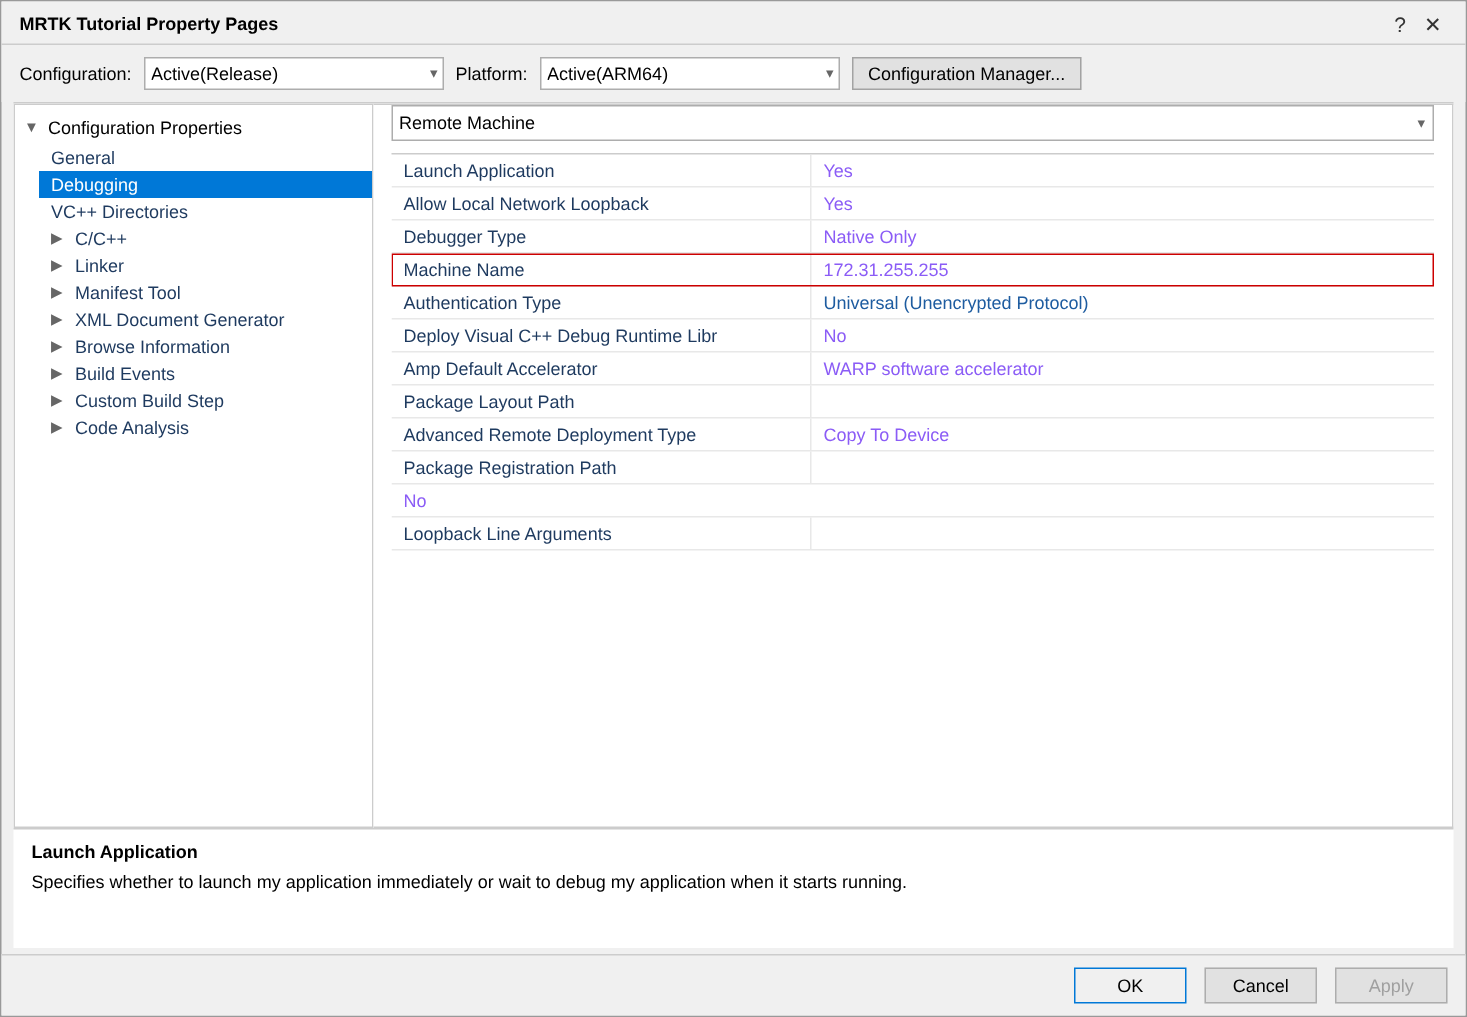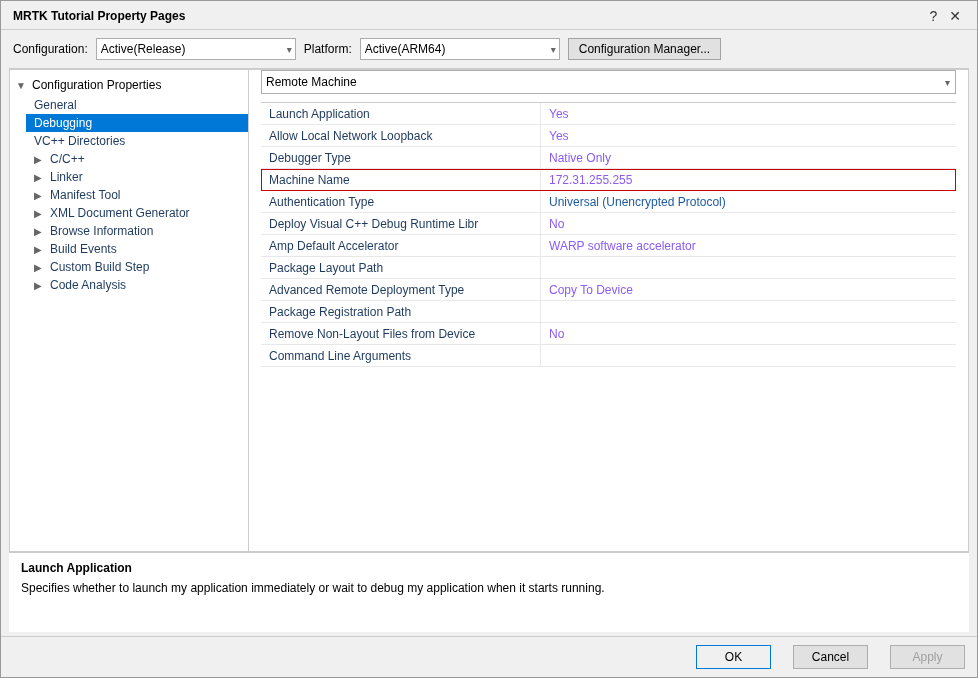--- a/index.html
+++ b/index.html
@@ -237,21 +237,21 @@
     }
     .info-panel-text {
       font-size: 12px;
       color: #000;
       line-height: 1.5;
     }
     .button-bar {
       padding: 8px 12px;
       display: flex;
       justify-content: flex-end;
-      gap: 22px;
+      gap: 12px;
       background: #f0f0f0;
       border-top: 1px solid #ccc;
     }
     .dialog-btn {
       height: 24px;
       min-width: 75px;
       background: #e1e1e1;
       border: 1px solid #adadad;
       font-size: 12px;
       padding: 0 16px;
@@ -392,25 +392,24 @@
           </div>
           <div class="prop-row">
             <div class="prop-name">Advanced Remote Deployment Type</div>
             <div class="prop-value">Copy To Device</div>
           </div>
           <div class="prop-row">
             <div class="prop-name">Package Registration Path</div>
             <div class="prop-value"></div>
           </div>
           <div class="prop-row">
-            <div class="prop-name">Remove Non-Layout Files from Device</div>
             <div class="prop-value">No</div>
           </div>
           <div class="prop-row">
-            <div class="prop-name">Command Line Arguments</div>
+            <div class="prop-name">Loopback Line Arguments</div>
             <div class="prop-value"></div>
           </div>
         </div>
     </div>
   </div>
 
   <div class="info-panel">
     <div class="info-panel-title">Launch Application</div>
     <div class="info-panel-text">Specifies whether to launch my application immediately or wait to debug my application when it starts running.</div>
   </div>

